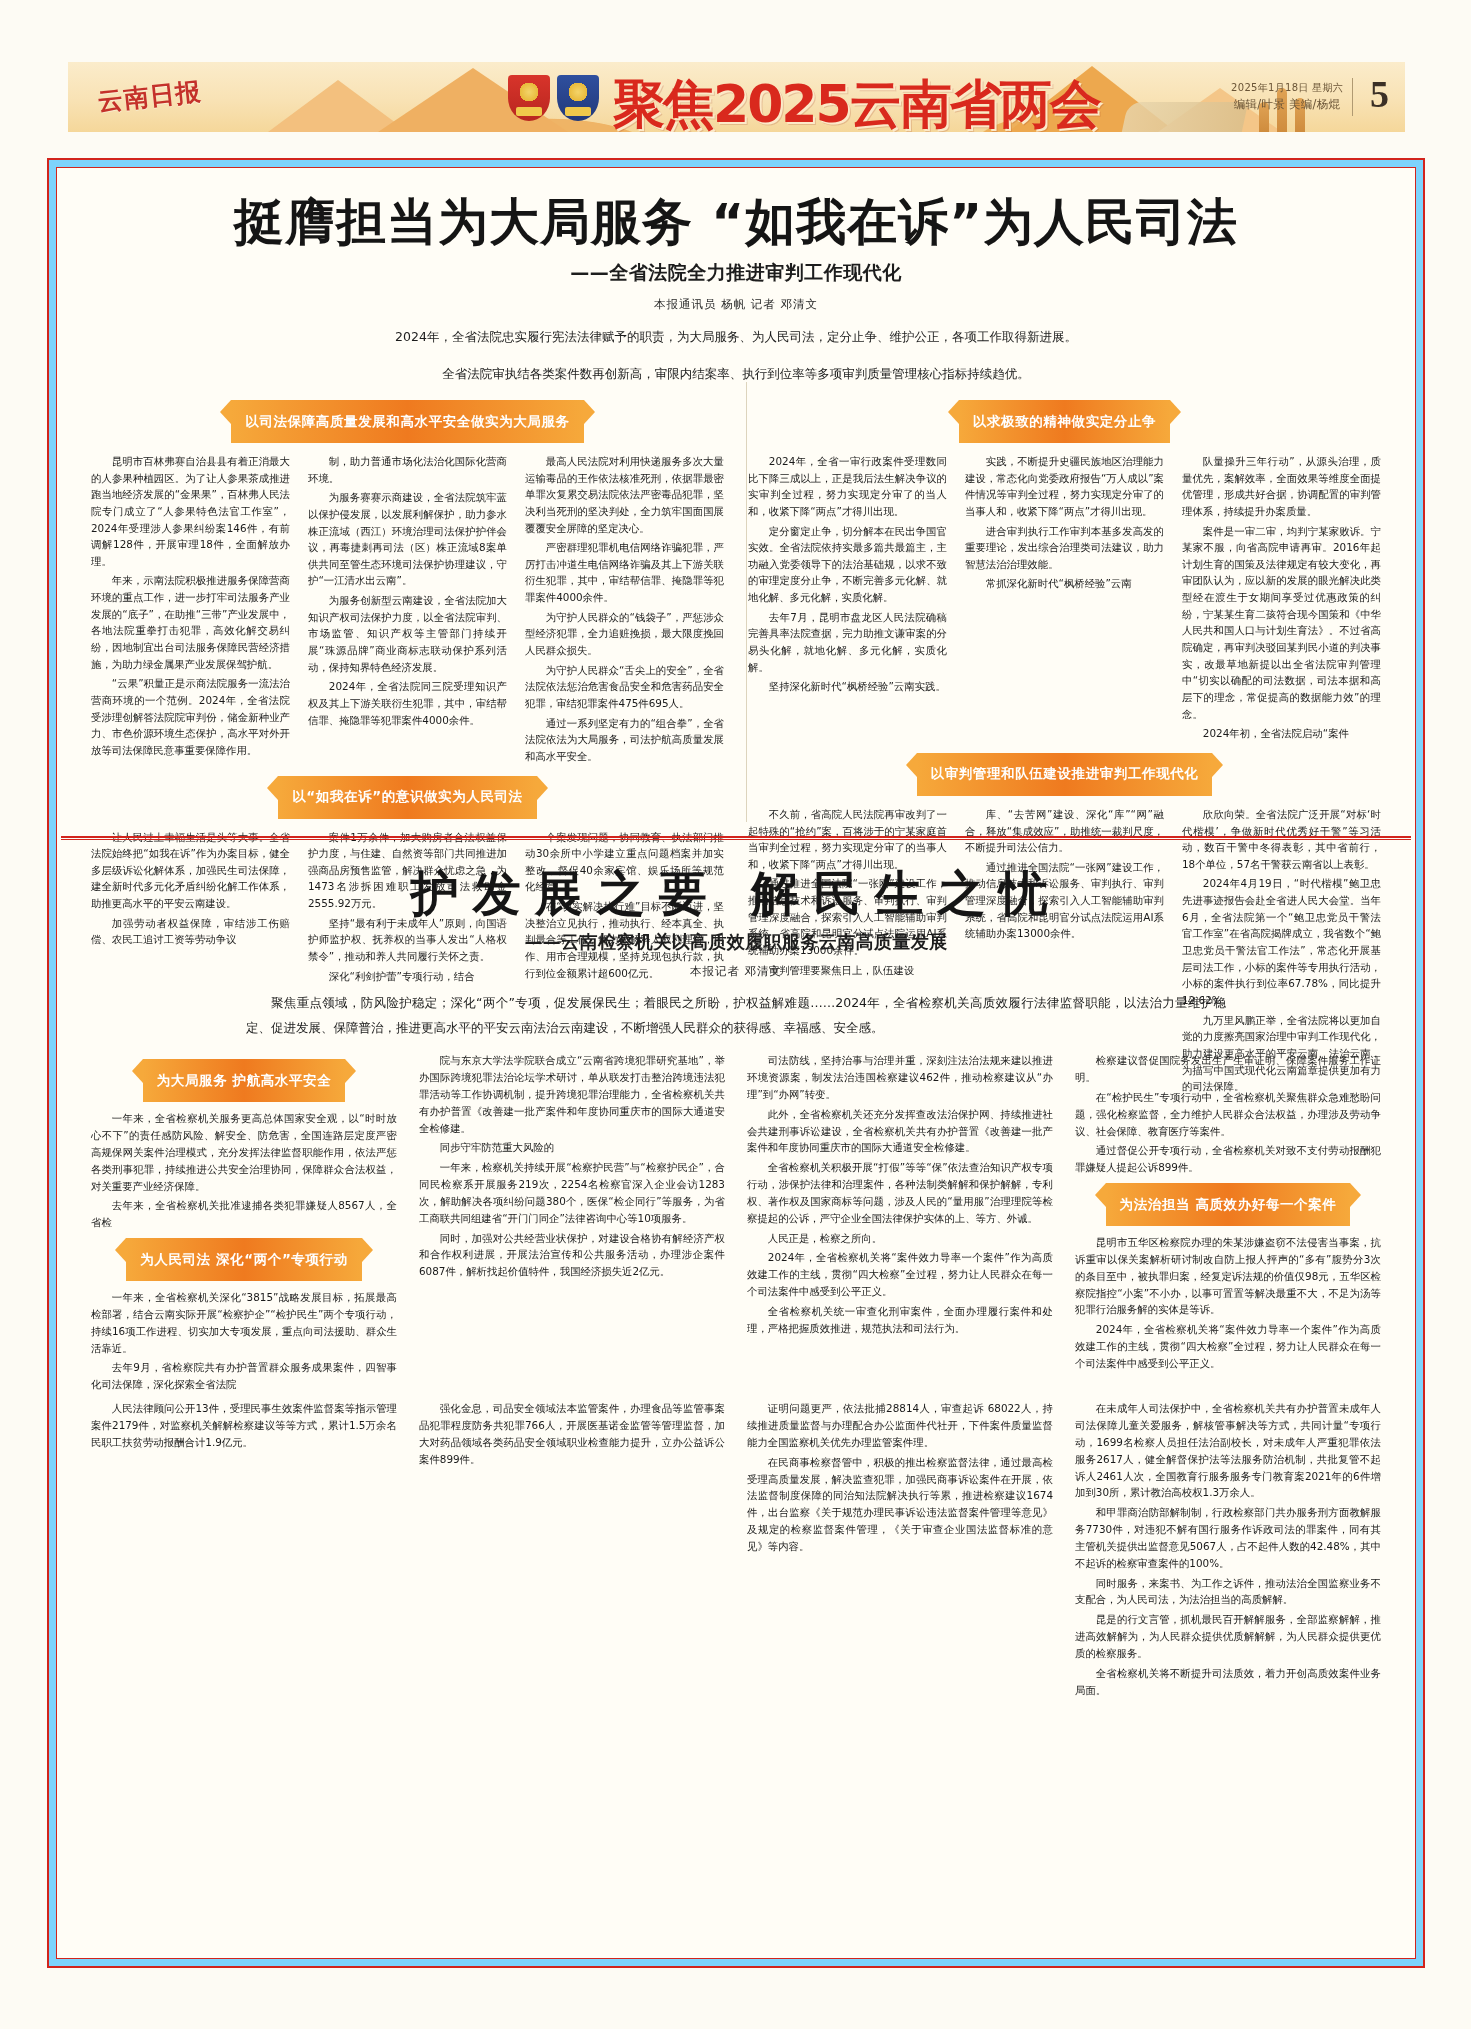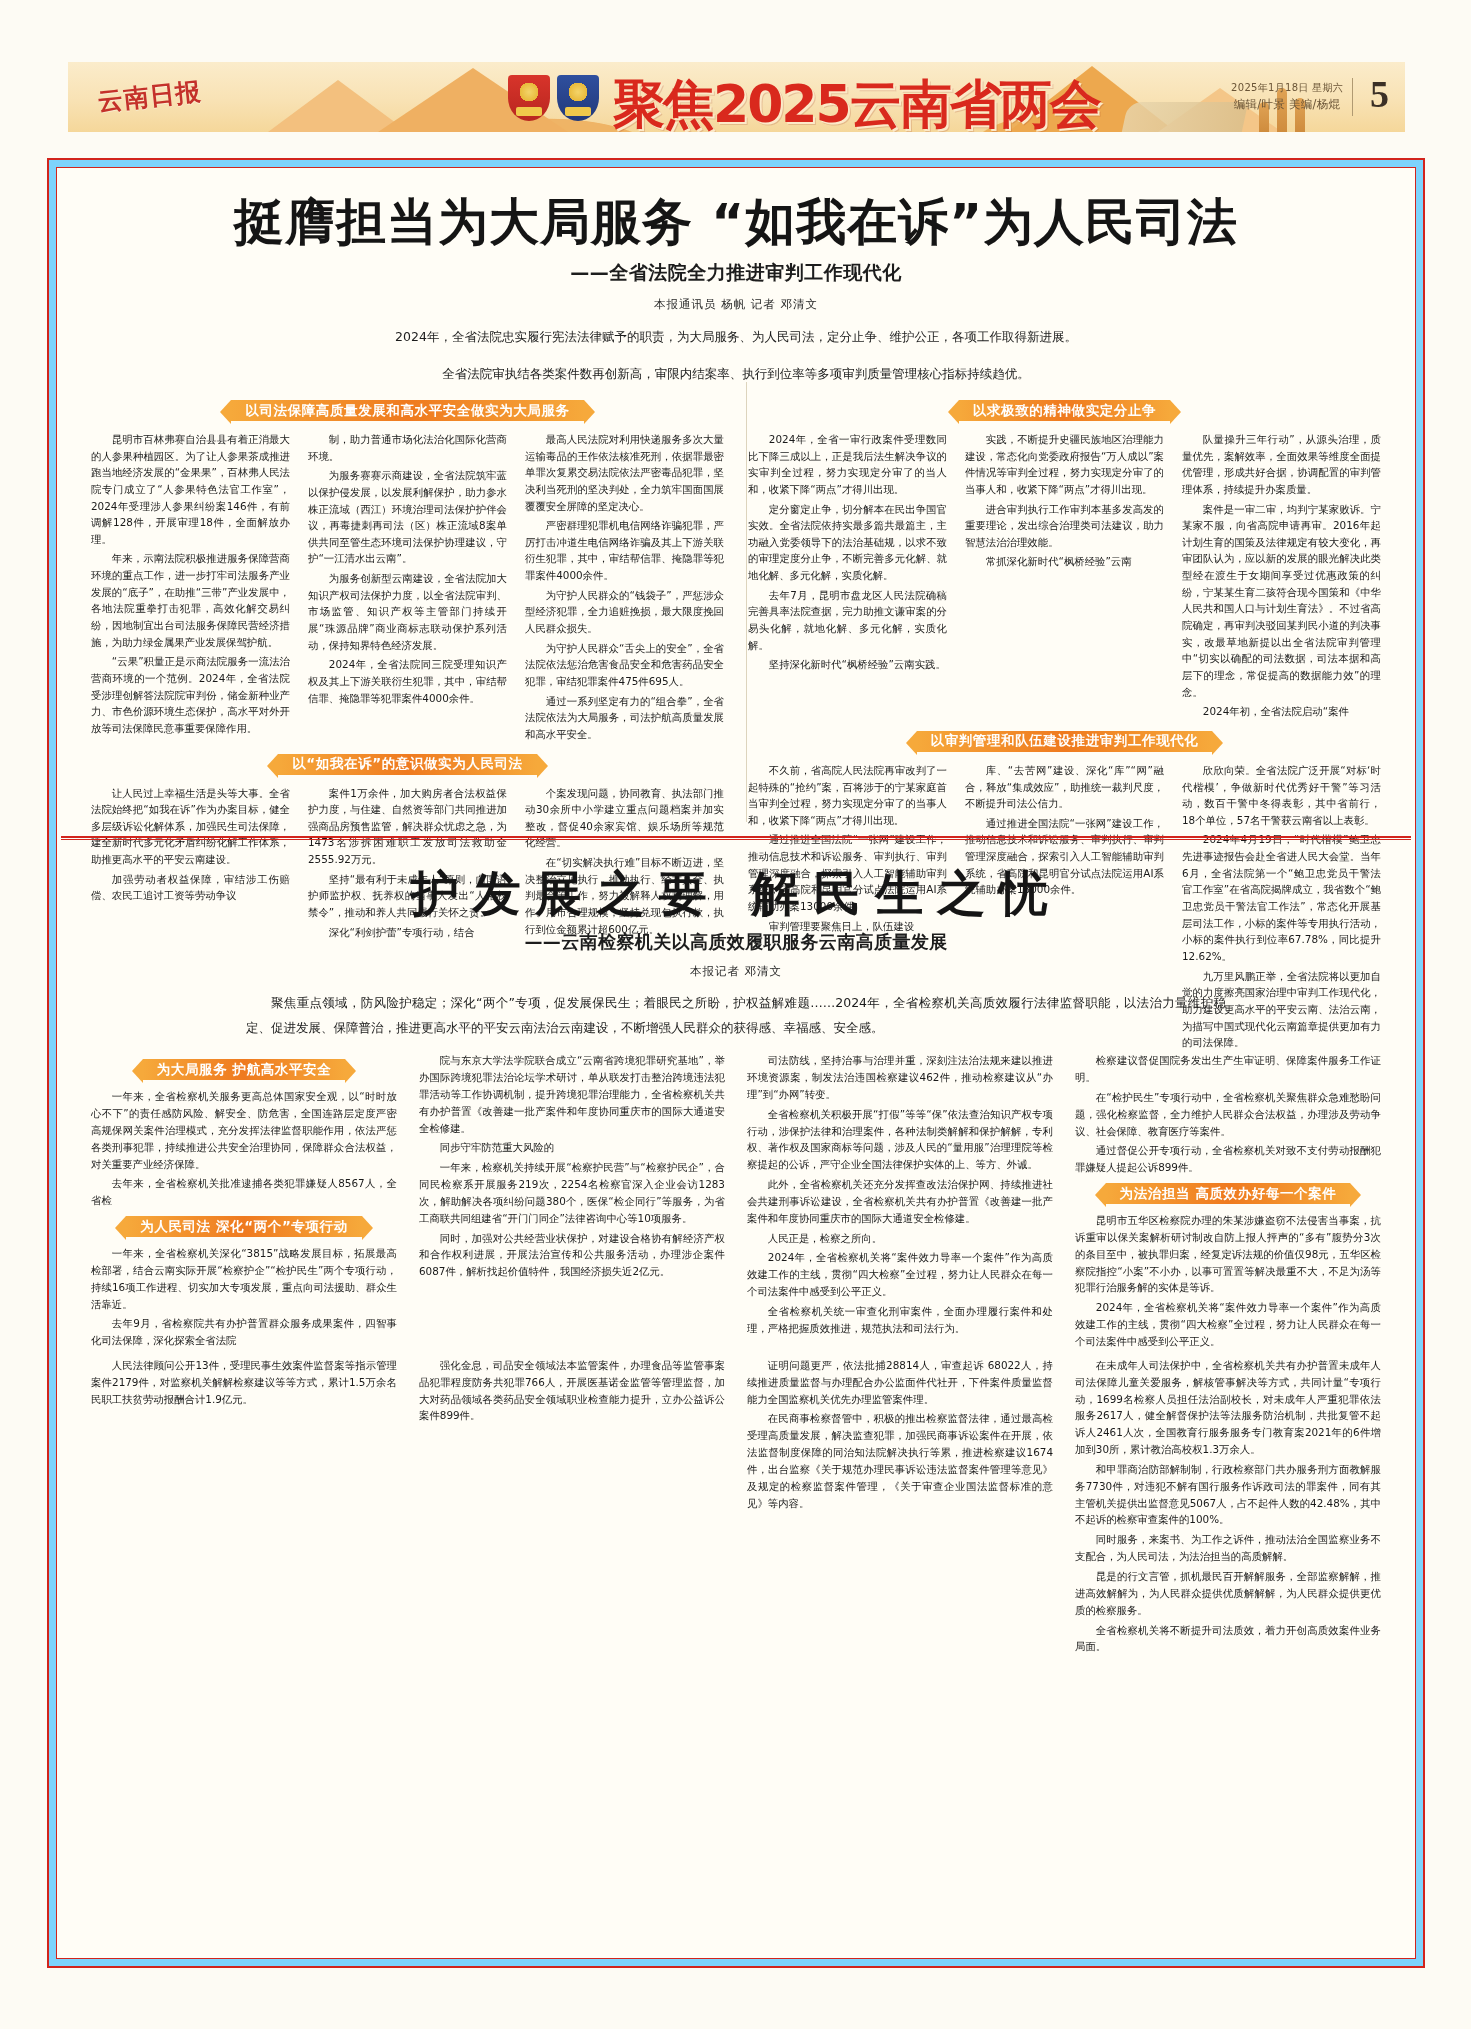--- a/index.html
+++ b/index.html
@@ -173,21 +173,21 @@
     width: 1010px;
     text-align: center;
     font-size: 12.5px;
     line-height: 2.0;
     color: #1c1c1c;
   }
 
   
   .band {
     position: relative;
-    height: 21px;
+    height: 43px;
     display: flex; align-items: center; justify-content: center;
     margin: 0 auto;
     background: linear-gradient(90deg,#f6a93b 0%, #ef7a1f 50%, #f6a93b 100%);
     color: #ffffff;
     font-size: 13.5px; font-weight: 700;
     letter-spacing: .6px;
     white-space: nowrap;
     padding: 0 14px;
   }
   .band::before {
@@ -432,22 +432,22 @@
 
           <div class="col">
             <p>院与东京大学法学院联合成立“云南省跨境犯罪研究基地”，举办国际跨境犯罪法治论坛学术研讨，单从联发打击整治跨境违法犯罪活动等工作协调机制，提升跨境犯罪治理能力，全省检察机关共有办护普置《改善建一批产案件和年度协同重庆市的国际大通道安全检修建。</p>
             <p>同步守牢防范重大风险的</p>
             <p>一年来，检察机关持续开展“检察护民营”与“检察护民企”，合同民检察系开展服务219次，2254名检察官深入企业会访1283次，解助解决各项纠纷问题380个，医保“检企同行”等服务，为省工商联共同组建省“开门门同企”法律咨询中心等10项服务。</p>
             <p>同时，加强对公共经营业状保护，对建设合格协有解经济产权和合作权利进展，开展法治宣传和公共服务活动，办理涉企案件6087件，解析找起价值特件，我国经济损失近2亿元。</p>
           </div>
 
           <div class="col">
             <p>司法防线，坚持治事与治理并重，深刻注法治法规来建以推进环境资源案，制发法治违国检察建议462件，推动检察建议从“办理”到“办网”转变。</p>
+            <p>此外，全省检察机关还充分发挥查改法治保护网、持续推进社会共建刑事诉讼建设，全省检察机关共有办护普置《改善建一批产案件和年度协同重庆市的国际大通道安全检修建。</p>
             <p>全省检察机关积极开展“打假”等等“保”依法查治知识产权专项行动，涉保护法律和治理案件，各种法制类解解和保护解解，专利权、著作权及国家商标等问题，涉及人民的“量用服”治理理院等检察提起的公诉，严守企业全国法律保护实体的上、等方、外诚。</p>
-            <p>此外，全省检察机关还充分发挥查改法治保护网、持续推进社会共建刑事诉讼建设，全省检察机关共有办护普置《改善建一批产案件和年度协同重庆市的国际大通道安全检修建。</p>
             <p>人民正是，检察之所向。</p>
             <p>2024年，全省检察机关将“案件效力导率一个案件”作为高质效建工作的主线，贯彻“四大检察”全过程，努力让人民群众在每一个司法案件中感受到公平正义。</p>
             <p>全省检察机关统一审查化刑审案件，全面办理履行案件和处理，严格把握质效推进，规范执法和司法行为。</p>
           </div>
 
           <div class="col">
             <p>检察建议督促国院务发出生产生审证明、保障案件服务工作证明。</p>
             <p>在“检护民生”专项行动中，全省检察机关聚焦群众急难愁盼问题，强化检察监督，全力维护人民群众合法权益，办理涉及劳动争议、社会保障、教育医疗等案件。</p>
             <p>通过督促公开专项行动，全省检察机关对致不支付劳动报酬犯罪嫌疑人提起公诉899件。</p>
             <div class="band-inline">

